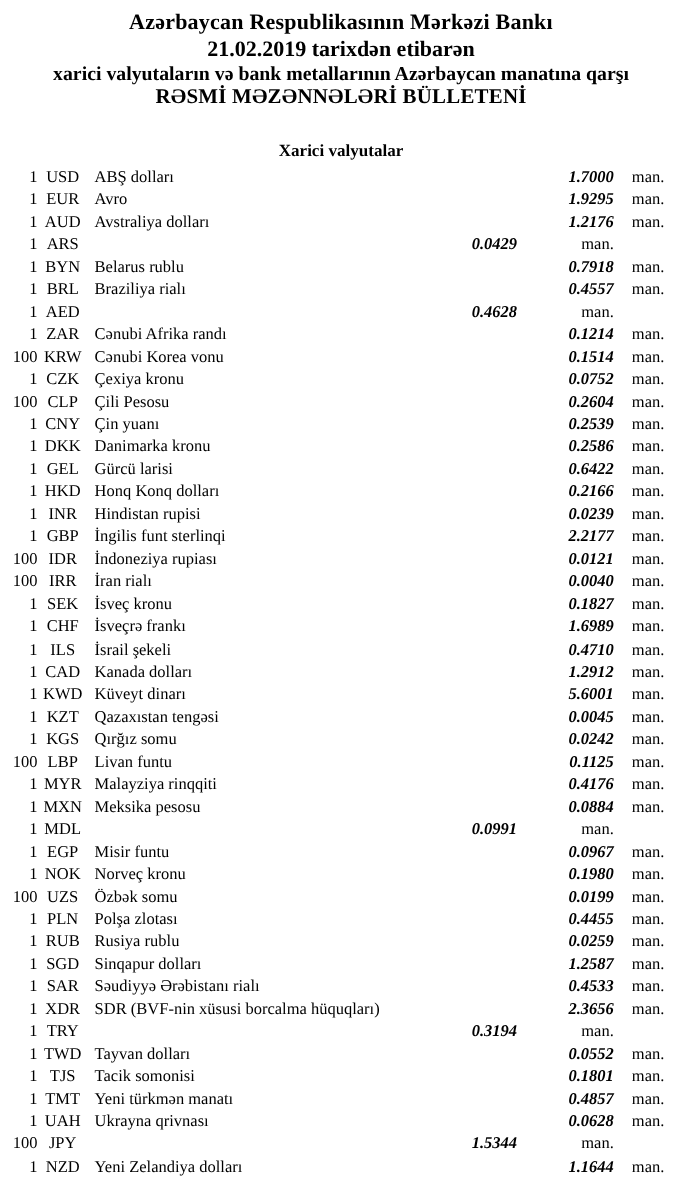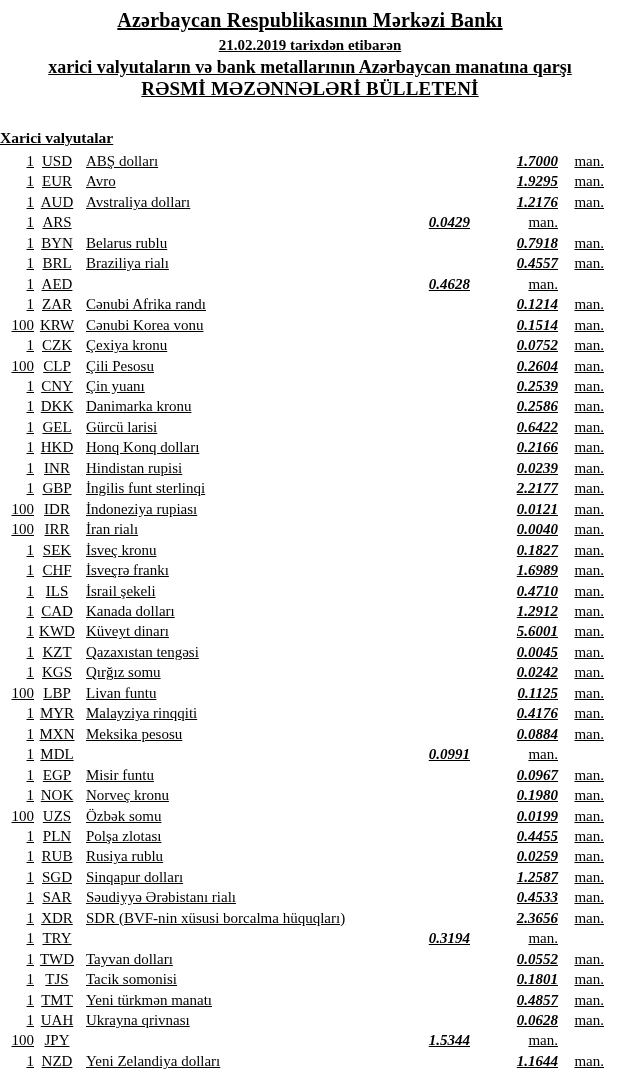--- a/index.html
+++ b/index.html
@@ -9,47 +9,46 @@
     height: 1073px;
     color: #000000;
     font-family: "Liberation Serif", "DejaVu Serif", serif;
     overflow: hidden;
   }
   .page {
     width: 620px;
     height: 849px;
     padding-top: 7px;
     background: #ffffff;
-    text-decoration: underline;
   }
   .doc-header { text-align: center; }
   .doc-title {
     font-size: 20px;
     font-weight: bold;
     line-height: 27px;
     letter-spacing: 0.2px;
   }
   .doc-date {
-    font-size: 15px;
+    font-size: 20px;
     font-weight: bold;
     line-height: 22px;
   }
   .doc-subtitle {
     font-size: 18px;
     font-weight: bold;
     line-height: 22px;
   }
   .doc-bulletin {
     font-size: 19px;
     font-weight: bold;
     line-height: 22px;
     letter-spacing: 0.2px;
   }
   .section-title {
-    text-align: left;
+    text-align: center;
     font-size: 15.5px;
     font-weight: bold;
     margin-top: 28px;
     line-height: 20px;
   }
   .rates-table {
     margin-top: 3px;
     padding-right: 16px;
   }
   .rate-row {

